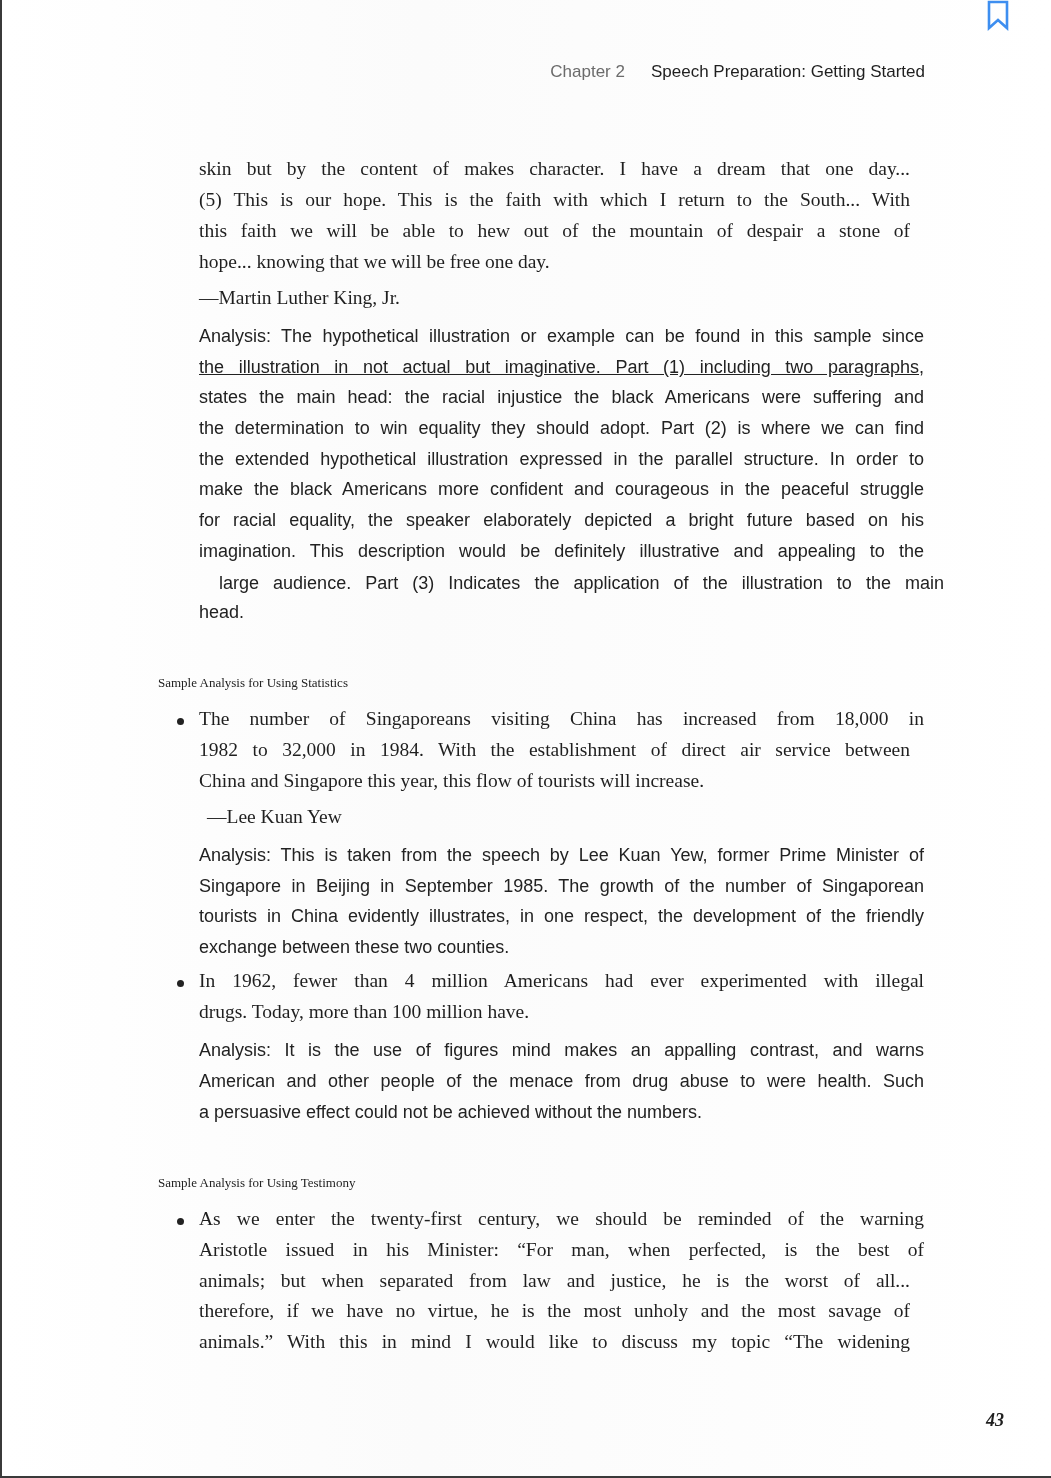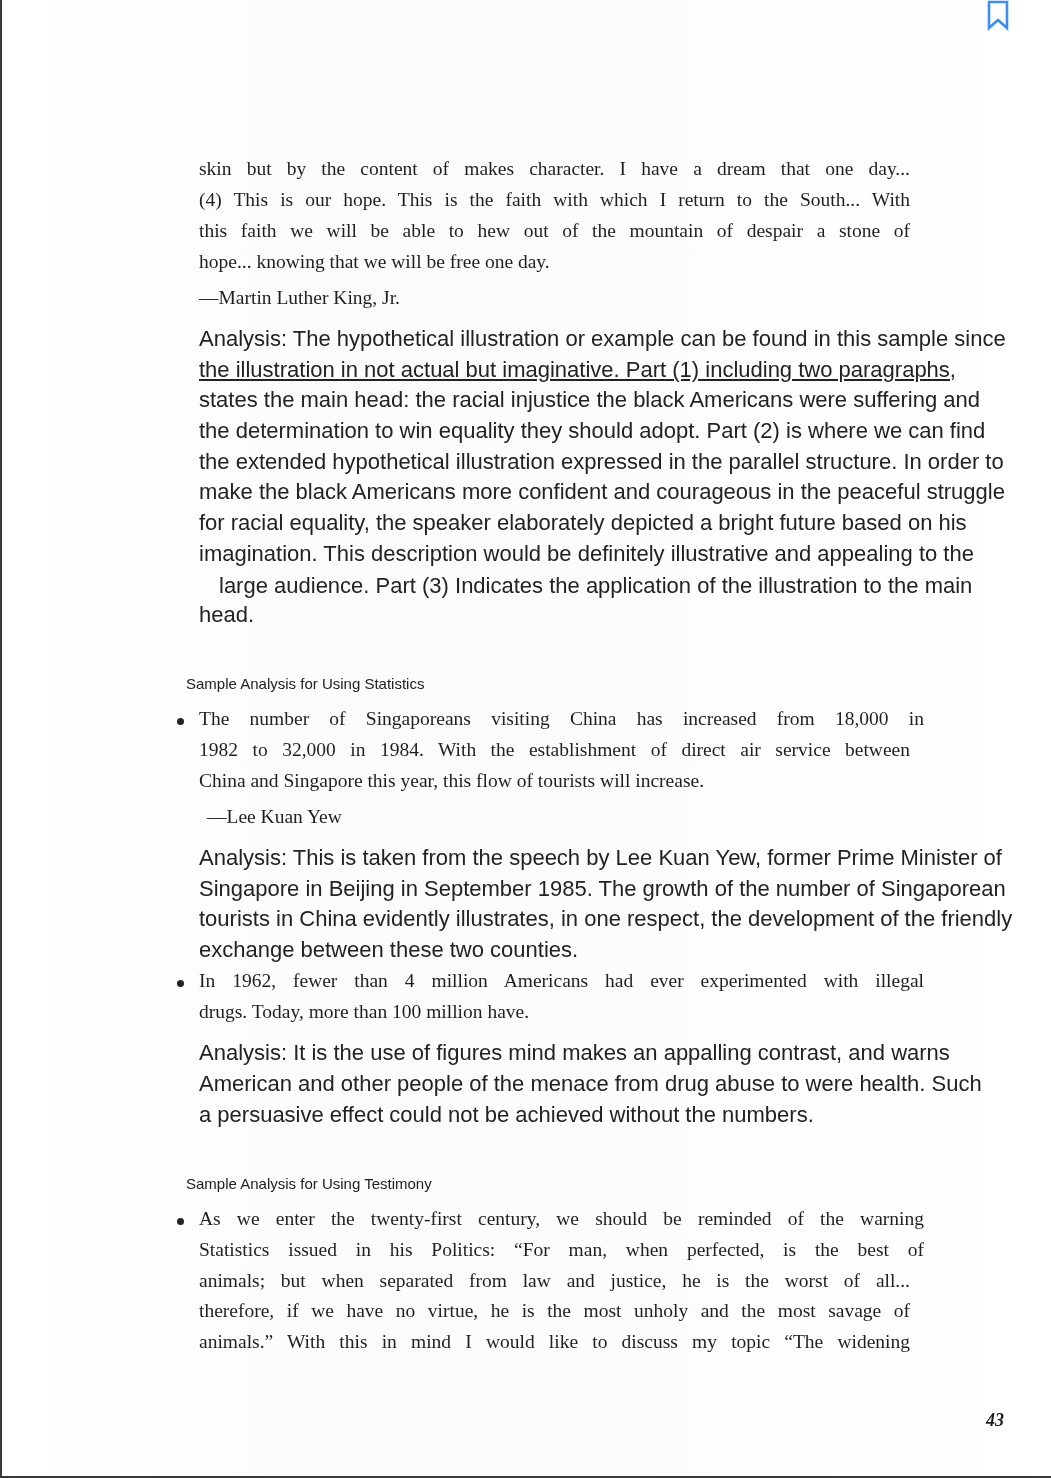--- a/index.html
+++ b/index.html
@@ -10,41 +10,44 @@
     border-left: 2px solid #3a3a3a;
     border-bottom: 2px solid #3a3a3a;
   }
   .page { position: absolute; left: 0; top: 0; width: 1051px; height: 1478px; background: linear-gradient(90deg,#ffffff 0%,#fbfbfb 40%,#ffffff 100%); }
   .bookmark { position: absolute; left: 984px; top: 0px; width: 24px; height: 32px; cursor: pointer; }
   .running-head { position: absolute; top: 62px; left: 0; width: 923px; text-align: right;
     font-family: "Liberation Sans", sans-serif; font-size: 17px; }
   .rh-chapter { color: #6b6b6b; margin-right: 26px; }
   .rh-title { color: #1f1f1f; }
   .serif { font-family: "Liberation Serif", serif; font-size: 19.5px; color: #1f1f1f; }
-  .sans { font-family: "Liberation Sans", sans-serif; font-size: 22px; color: #222; }
+  .sans { font-family: "Liberation Sans", sans-serif; font-size: 18px; color: #222; }
   .line { position: absolute; white-space: nowrap; }
   .just { text-align: justify; text-align-last: justify; }
   .right { text-align: left; }
-  .heading { position: absolute; left: 184px; font-family: Liberation Sans, sans-serif; font-size: 15px; color: #222; }
+  .heading { position: absolute; left: 156px; font-family: Liberation Serif, serif; font-size: 13px; color: #222; }
   .bullet { position: absolute; left: 175px; width: 7px; height: 7px; border-radius: 50%; background: #222; }
   .page-num { position: absolute; left: 984px; top: 1410px; font-family: "Liberation Serif", serif; font-style: italic; font-weight: bold; font-size: 18px; color: #1f1f1f; }
 </style>
 </head>
 <body>
 
 <div class="page">
 
   <svg class="bookmark" viewBox="0 0 24 32">
     <path d="M3 2 H21 V28 L12 20 L3 28 Z" fill="none" stroke="#3d8ef0" stroke-width="2.6" stroke-linejoin="miter"></path>
   </svg>
 
+  <div class="running-head">
+    <span class="rh-chapter">Chapter 2</span><span class="rh-title">Speech Preparation: Getting Started</span>
+  </div>
 
   <div>
     <div class="line serif just" style="left:197px;width:711px;top:158px;">skin but by the content of makes character. I have a dream that one day...</div>
-    <div class="line serif just" style="left:197px;width:711px;top:189px;">(4) This is our hope. This is the faith with which I return to the South... With</div>
+    <div class="line serif just" style="left:197px;width:711px;top:189px;">(5) This is our hope. This is the faith with which I return to the South... With</div>
     <div class="line serif just" style="left:197px;width:711px;top:220px;">this faith we will be able to hew out of the mountain of despair a stone of</div>
     <div class="line serif" style="left:197px;top:251px;">hope... knowing that we will be free one day.</div>
     <div class="line serif right" style="left:197px;width:725px;top:287px;">—Martin Luther King, Jr.</div>
   </div>
 
   <div>
     <div class="line sans just" style="left:197px;width:725px;top:326px;">Analysis: The hypothetical illustration or example can be found in this sample since</div>
     <div class="line sans just" style="left:197px;width:725px;top:357px;text-decoration:underline;">the illustration in not actual but imaginative. Part (1) including two paragraphs,</div>
     <div class="line sans just" style="left:197px;width:725px;top:387px;">states the main head: the racial injustice the black Americans were suffering and</div>
     <div class="line sans just" style="left:197px;width:725px;top:418px;">the determination to win equality they should adopt. Part (2) is where we can find</div>
@@ -77,20 +80,20 @@
     <div class="line sans just" style="left:197px;width:725px;top:1040px;">Analysis: It is the use of figures mind makes an appalling contrast, and warns</div>
     <div class="line sans just" style="left:197px;width:725px;top:1071px;">American and other people of the menace from drug abuse to were health. Such</div>
     <div class="line sans" style="left:197px;top:1102px;">a persuasive effect could not be achieved without the numbers.</div>
   </div>
 
   <div class="heading" style="top:1175px;">Sample Analysis for Using Testimony</div>
 
   <div>
     <span class="bullet" style="top:1218px;"></span>
     <div class="line serif just" style="left:197px;width:725px;top:1208px;">As we enter the twenty-first century, we should be reminded of the warning</div>
-    <div class="line serif just" style="left:197px;width:725px;top:1239px;">Statistics issued in his Politics: “For man, when perfected, is the best of</div>
+    <div class="line serif just" style="left:197px;width:725px;top:1239px;">Aristotle issued in his Minister: “For man, when perfected, is the best of</div>
     <div class="line serif just" style="left:197px;width:711px;top:1270px;">animals; but when separated from law and justice, he is the worst of all...</div>
     <div class="line serif just" style="left:197px;width:711px;top:1300px;">therefore, if we have no virtue, he is the most unholy and the most savage of</div>
     <div class="line serif just" style="left:197px;width:711px;top:1331px;">animals.” With this in mind I would like to discuss my topic “The widening</div>
   </div>
 
   <div class="page-num">43</div>
 </div>
 
 </body></html>

